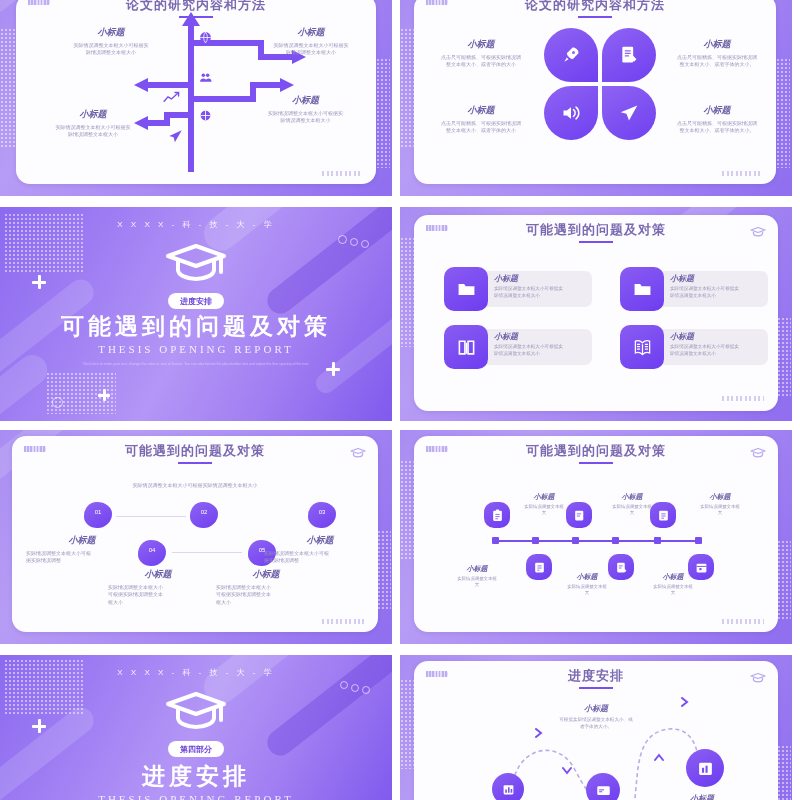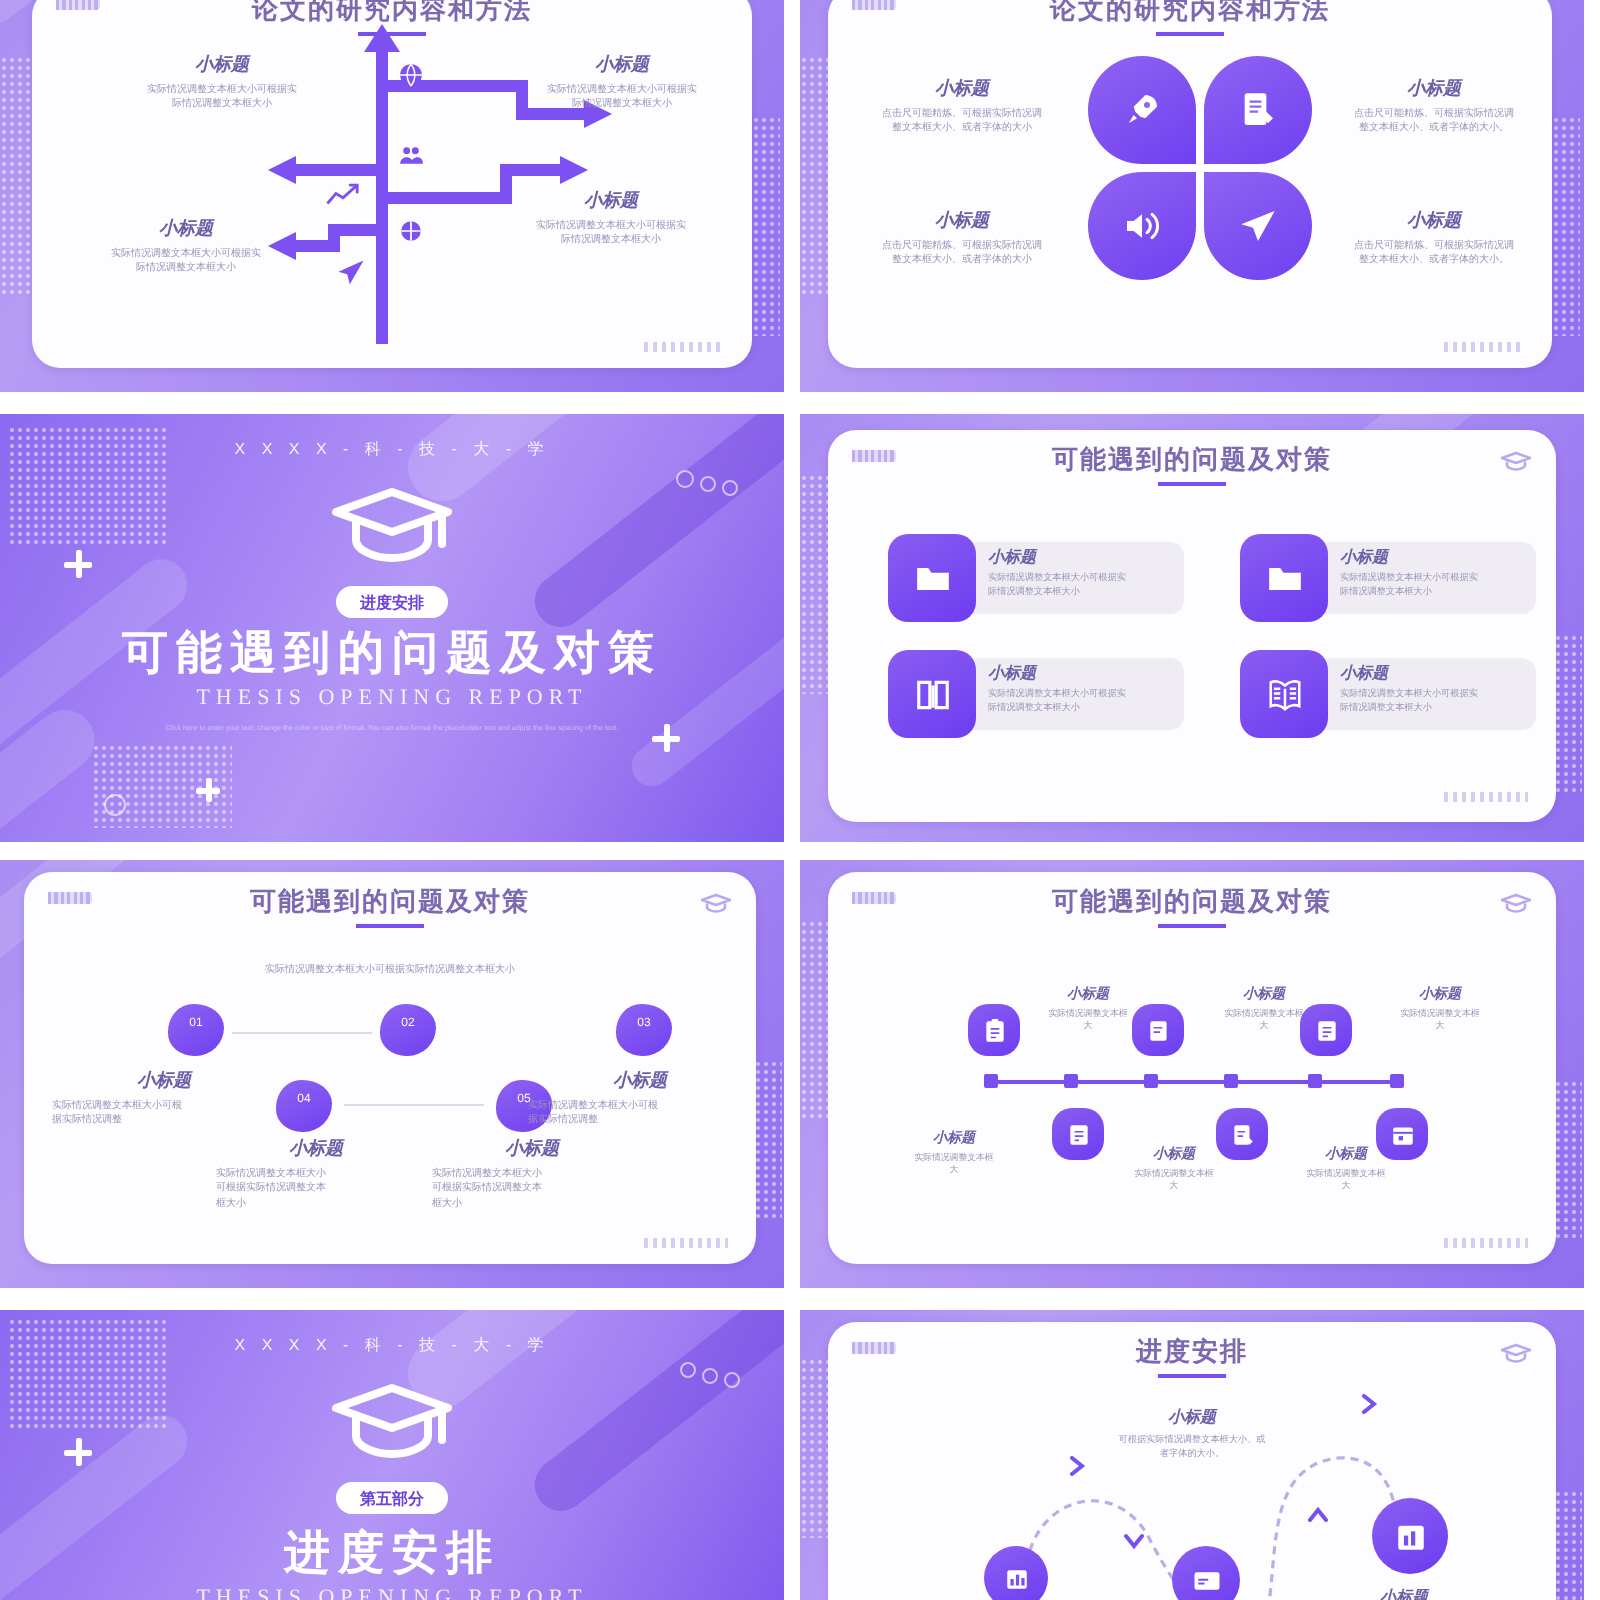--- a/index.html
+++ b/index.html
@@ -521,21 +521,21 @@
     <div class="ring" style="left:362px;top:31px;width:6px;height:6px;"></div>
 
     <div class="uni-name" style="top:12px;font-size:8px;letter-spacing:3px;">X X X X - 科 - 技 - 大 - 学</div>
     <div class="grad-cap" style="left:50%;top:34px;margin-left:-32px;">
       <svg width="64" height="42" viewBox="0 0 64 42" fill="none" stroke="#fff" stroke-width="4" stroke-linejoin="round">
         <path d="M32 5 L60 15 L32 25 L4 15 Z"></path>
         <path d="M14 20 v9 c0 5 9 9 18 9 s18-4 18-9 v-9"></path>
         <path d="M57 17 v14" stroke-linecap="round"></path>
       </svg>
     </div>
-    <div class="pill" style="left:50%;margin-left:-28px;top:86px;width:56px;height:16px;font-size:8px;">第五部分</div>
+    <div class="pill" style="left:50%;margin-left:-28px;top:86px;width:56px;height:16px;font-size:8px;">第四部分</div>
     <div class="big-cn" style="top:106px;font-size:23px;">进度安排</div>
     <div class="eng" style="top:138px;font-size:11px;">THESIS OPENING REPORT</div>
   </div>
 
   <div class="slide bg-light" style="left:400px;top:655px;width:392px;height:150px;">
     <div class="dots" style="left:0;top:24px;width:18px;height:90px;"></div>
     <div class="dots" style="right:1px;top:90px;width:14px;height:60px;"></div>
 
     <div class="card" style="left:14px;top:6px;width:364px;height:160px;">
       <div class="card-title" style="top:6px;font-size:13px;font-weight:bold;">

